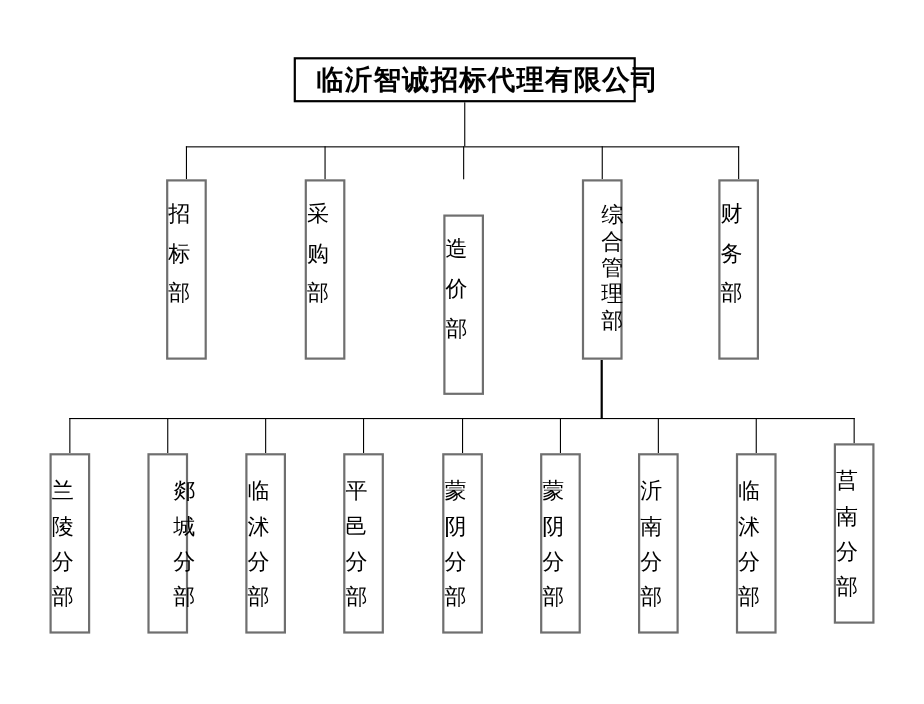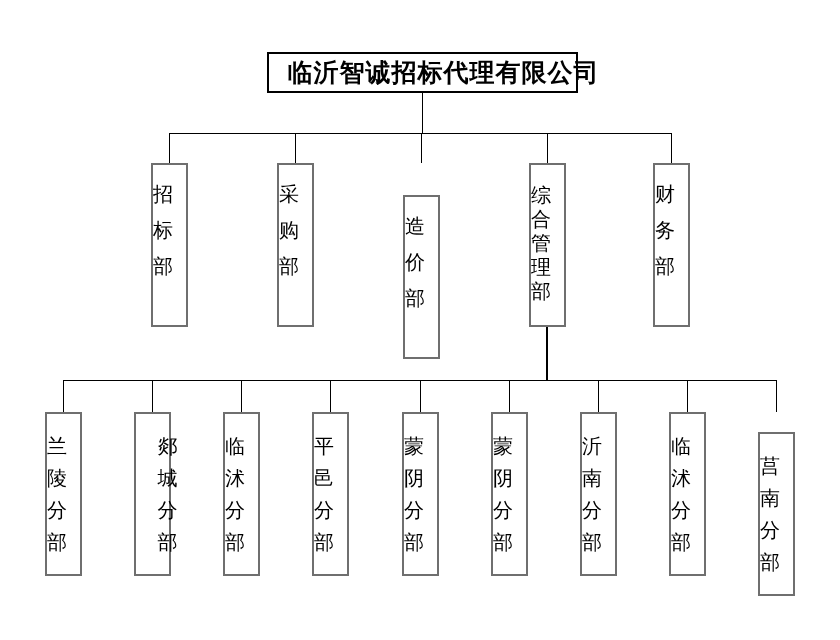--- a/index.html
+++ b/index.html
@@ -23,21 +23,21 @@
     border:2px solid #6f6f6f; background:#ffffff;
     display:flex; align-items:center; justify-content:flex-start;
     z-index:2;
   }
   .vbox > span {
     display:block; width:21px; text-align:center; font-size:20px;
     word-break:break-all; line-break:anywhere;
   }
   .chars-3 > span { line-height:36px; margin-bottom:30px; }
   .chars-4 > span { line-height:32px; }
-  .chars-5 > span { line-height:24px; margin-bottom:5px; }
+  .chars-5 > span { line-height:24px; margin-bottom:5px;margin-left:16px; }
   .line { position:absolute; background:#000000; z-index:1; }
 </style>
 </head>
 <body>
 
 <div id="chart">
   <div class="title-box">
     <span>临沂智诚招标代理有限公司</span>
   </div>
   <div id="boxes">
@@ -73,21 +73,21 @@
       </div>
       <div class="vbox chars-4" style="left: 490.5px; top: 412px;">
         <span>蒙阴分部</span>
       </div>
       <div class="vbox chars-4" style="left: 579.5px; top: 412px;">
         <span>沂南分部</span>
       </div>
       <div class="vbox chars-4" style="left: 668.5px; top: 412px;">
         <span>临沭分部</span>
       </div>
-      <div class="vbox chars-4" style="left: 757.5px; top: 432px;">
+      <div class="vbox chars-4" style="left: 757.5px; top: 403px;">
         <span>莒南分部</span>
       </div>
     </div>
   <div id="connectors">
       <div class="line" style="left: 422px; top: 91px; width: 1px; height: 42px;"></div>
       <div class="line" style="left: 169px; top: 133px; width: 503px; height: 1px;"></div>
       <div class="line" style="left: 169px; top: 133px; width: 1px; height: 30px;"></div>
       <div class="line" style="left: 295px; top: 133px; width: 1px; height: 30px;"></div>
       <div class="line" style="left: 421px; top: 133px; width: 1px; height: 30px;"></div>
       <div class="line" style="left: 547px; top: 133px; width: 1px; height: 30px;"></div>

